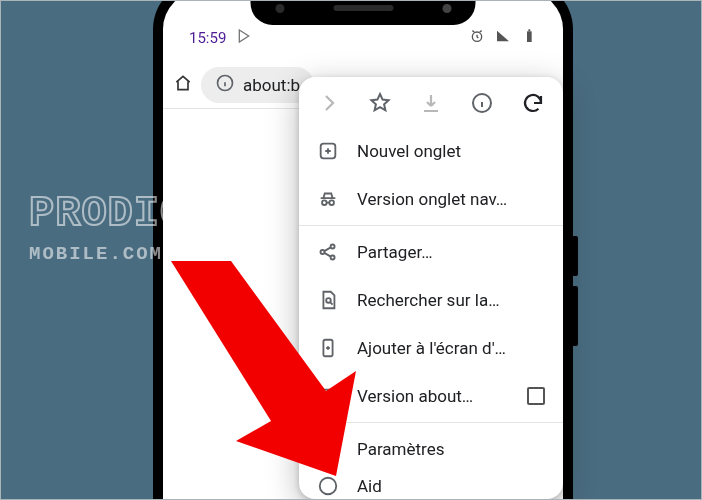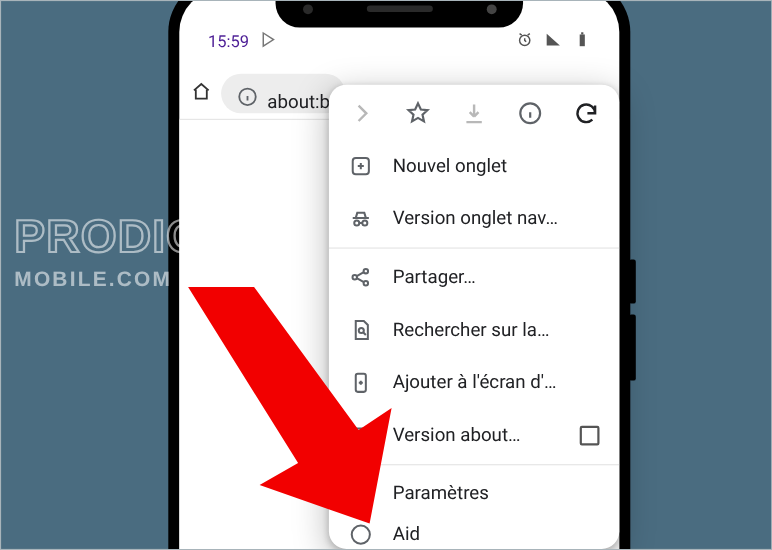--- a/index.html
+++ b/index.html
@@ -53,21 +53,21 @@
   .statusbar svg { width:16px; height:16px; }
   
   .urlbar {
     position:absolute; top:70px; left:0; right:0; height:48px;
     display:flex; align-items:center; padding:0 10px; gap:8px;
     border-bottom:1px solid #e4e4e4;
     z-index:3;
   }
   .url-pill {
     background:#ededed; border-radius:24px; height:36px;
-    display:flex; align-items:flex-end; gap:8px; padding:0 14px;
+    display:flex; align-items:center; gap:8px; padding:0 14px;
     color:#202124; font-size:17px; flex:0 0 auto;
   }
   .home-icon svg, .url-pill svg { width:20px; height:20px;}
   
   .content { position:absolute; top:118px; left:0; right:0; bottom:0; background:#fff;}
   
   .menu {
     position:absolute;
     left: 298px; top: 76px;
     width: 264px;
@@ -99,25 +99,25 @@
   
   .arrow {
     position:absolute;
     left: 140px; top: 260px;
     width: 230px; height: 230px;
     z-index:20; pointer-events:none;
   }
   
   .watermark {
     position:absolute;
-    left:12px; top:195px;
+    left:28px; top:195px;
     z-index:8;
     opacity:.55;
     color:#fff;
-    font-family: Liberation Sans, sans-serif;
+    font-family: Liberation Mono, monospace;
     line-height:.9;
   }
   .watermark .l1 {
     font-size:42px; font-weight:900; letter-spacing:1px;
     -webkit-text-stroke: 2px #fff; color:transparent;
   }
   .watermark .l2 {
     font-size:19px; font-weight:900; letter-spacing:2px;
     color:#fff; margin-top:12px;
   }

